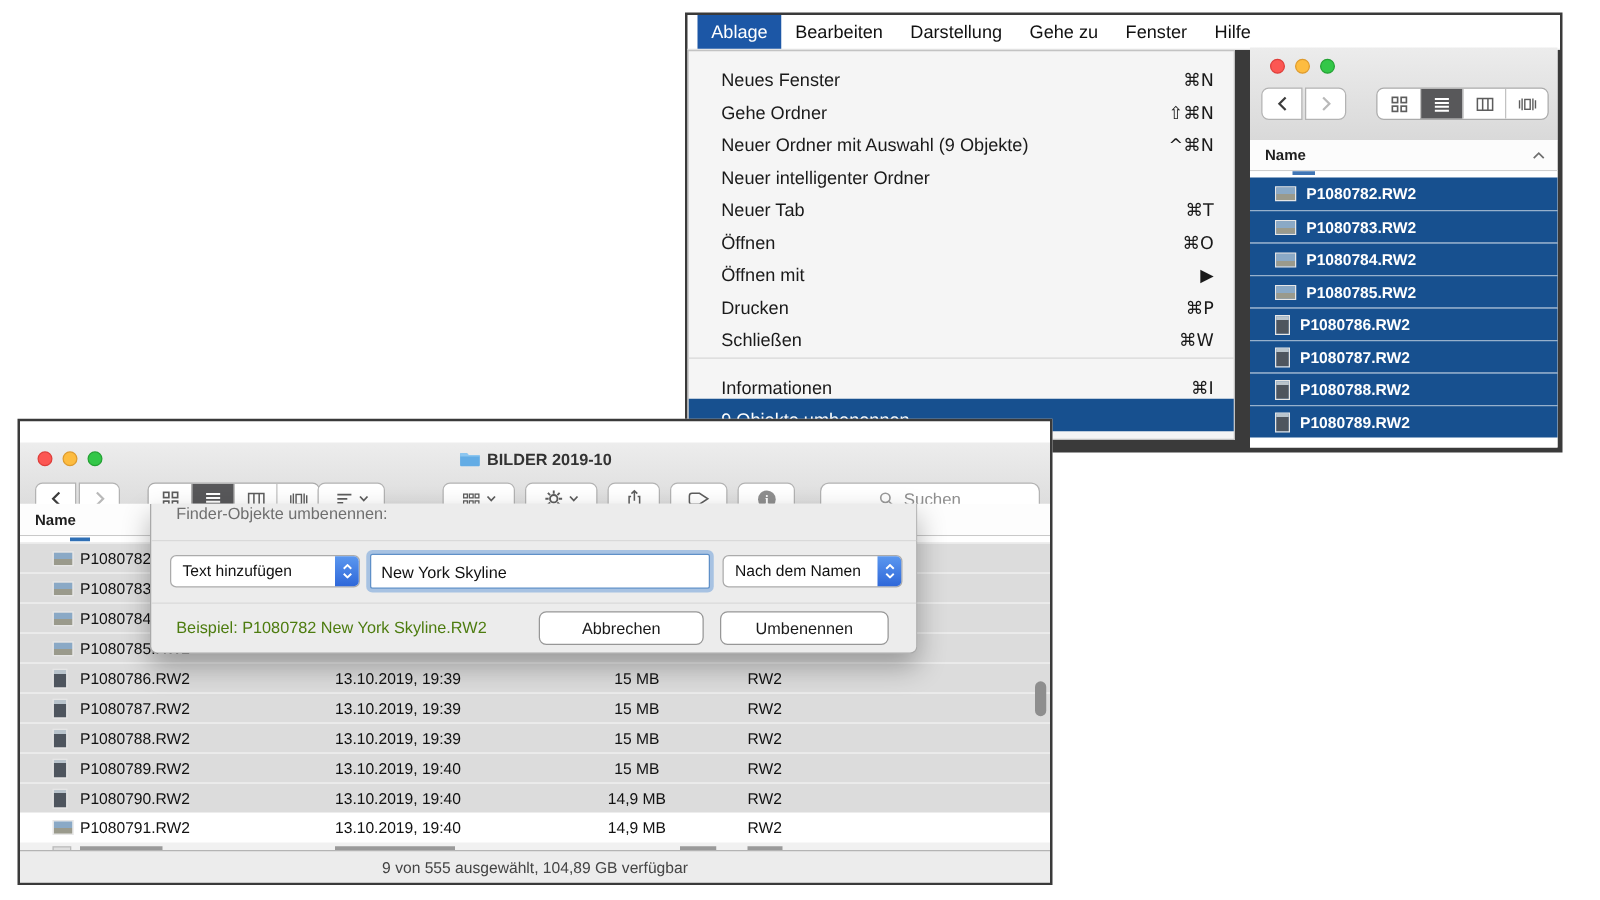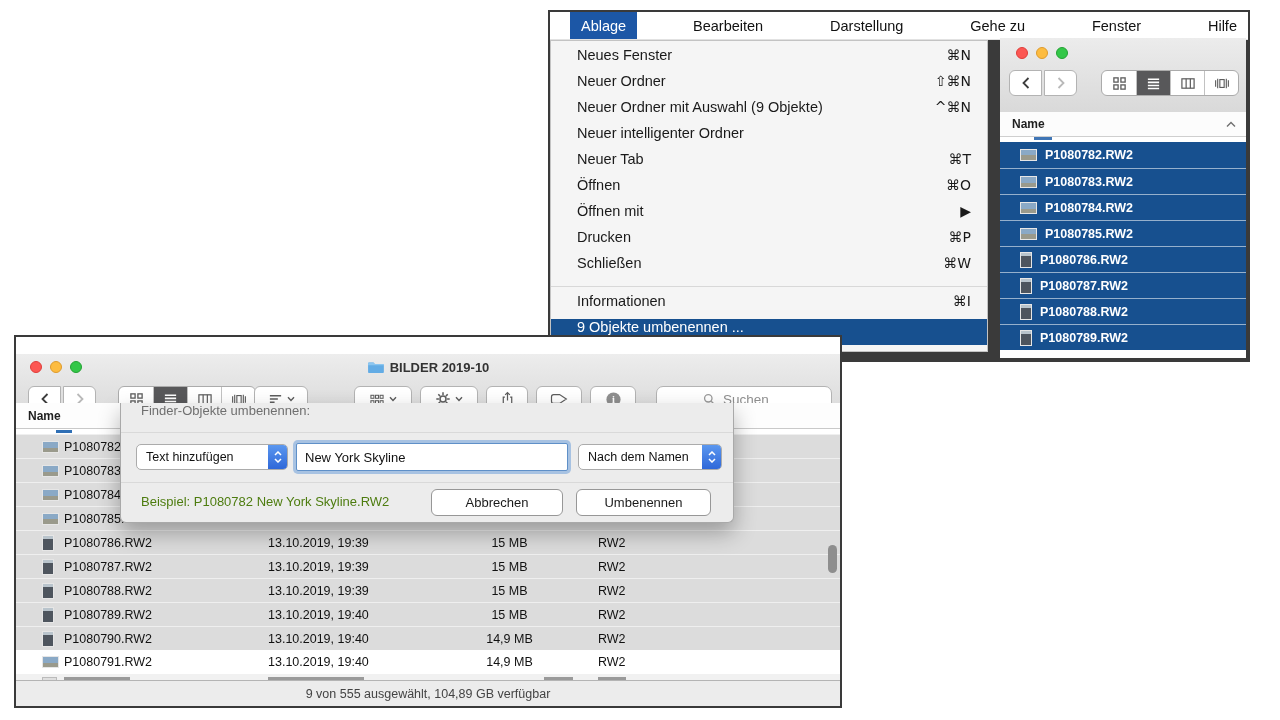--- a/index.html
+++ b/index.html
@@ -1,26 +1,26 @@
 <!DOCTYPE html>
 <html><head>
 <meta charset="utf-8">
 <style>
   html,body{margin:0;padding:0;background:#fff;}
   .stage{position:relative;width:1280px;height:720px;background:#fff;overflow:hidden;
          font-family:"Liberation Sans",sans-serif;-webkit-font-smoothing:antialiased;}
 
   
   .menu-block{position:absolute;left:548px;top:10px;width:702px;height:352px;background:#3a3a3a;padding:2px;box-sizing:border-box;}
-  .menubar{position:absolute;left:2px;top:2px;right:2px;height:28px;background:#fff;display:flex;align-items:stretch;padding-left:20px;border-bottom:1px solid #e2e2e2;box-sizing:border-box;justify-content:space-between;}
+  .menubar{position:absolute;left:2px;top:2px;right:2px;height:28px;background:#fff;display:flex;align-items:stretch;padding-left:8px;border-bottom:1px solid #e2e2e2;box-sizing:border-box;}
   .mb-item{display:flex;align-items:center;padding:0 11px;font-size:14.5px;color:#111;}
   .mb-item.active{background:#1c57a6;color:#fff;}
 
   .dropdown{position:absolute;left:2px;top:30px;width:438px;height:312px;background:#f5f5f5;border:1px solid #c3c3c3;box-sizing:border-box;padding-top:6px;}
-  .menu-item{height:26px;display:flex;align-items:flex-start;padding:0 16px 0 26px;font-size:14.5px;color:#1a1a1a;}
+  .menu-item{height:26px;display:flex;align-items:flex-end;padding:0 16px 0 26px;font-size:14.5px;color:#1a1a1a;}
   .menu-item .mi-label{flex:1;}
   .menu-item .mi-short{font-family:"DejaVu Sans",sans-serif;color:#1a1a1a;font-size:14px;}
   .menu-item.hl{background:#17508f;color:#fff;}
   .menu-item.hl .mi-short{color:#fff;}
   .menu-sep{height:1px;background:#d8d8d8;margin:5px 0 6px 0;}
 
   
   .back-window{position:absolute;left:452px;top:28px;width:246px;height:320px;background:#fff;box-sizing:border-box;}
   .bw-chrome{position:absolute;left:0;top:0;right:0;height:74px;background:linear-gradient(#ececec,#d9d9d9);border-bottom:1px solid #b6b6b6;}
   .lights{position:absolute;display:flex;gap:8px;}
@@ -136,21 +136,21 @@
           <span>Hilfe</span>
         </div>
       </div>
 
     <div class="dropdown" id="filemenu">
         <div class="menu-item">
     <span class="mi-label">Neues Fenster</span>
     <span class="mi-short">⌘N</span>
   </div>
         <div class="menu-item">
-    <span class="mi-label">Neuer Ordner</span>
+    <span class="mi-label">Gehe Ordner</span>
     <span class="mi-short">⇧⌘N</span>
   </div>
         <div class="menu-item">
     <span class="mi-label">Neuer Ordner mit Auswahl (9 Objekte)</span>
     <span class="mi-short">^⌘N</span>
   </div>
         <div class="menu-item">
     <span class="mi-label">Neuer intelligenter Ordner</span>
     <span class="mi-short"></span>
   </div>

